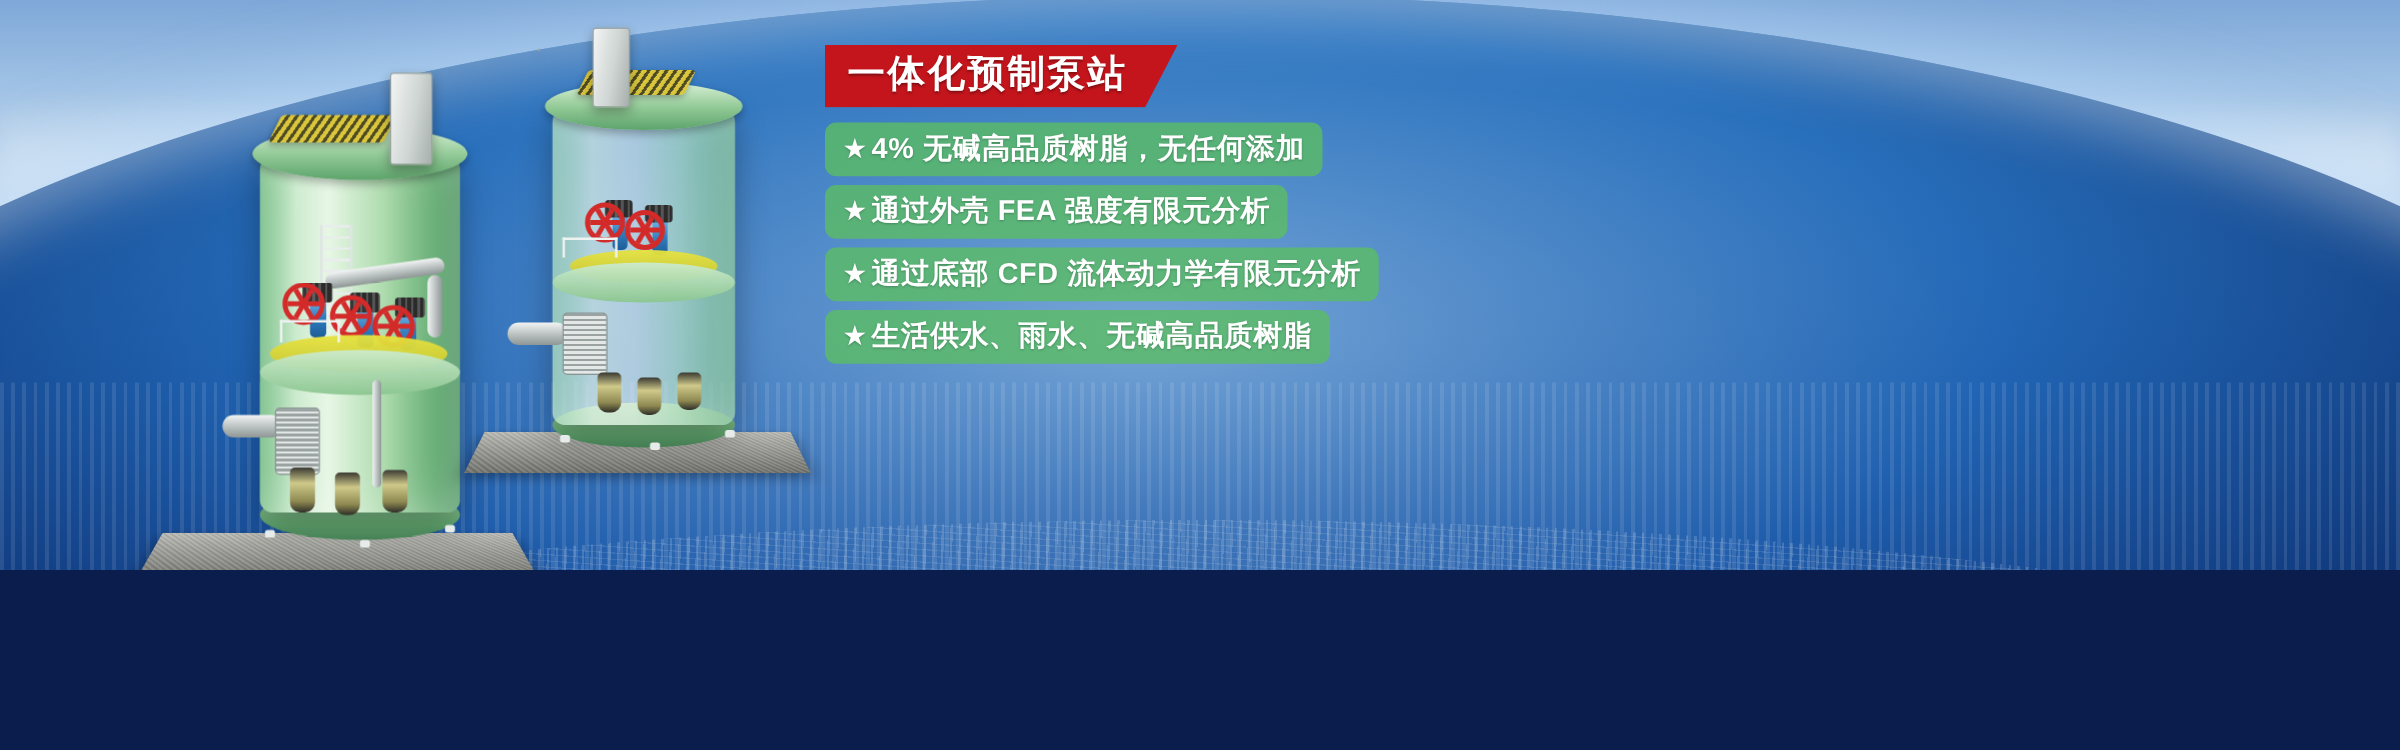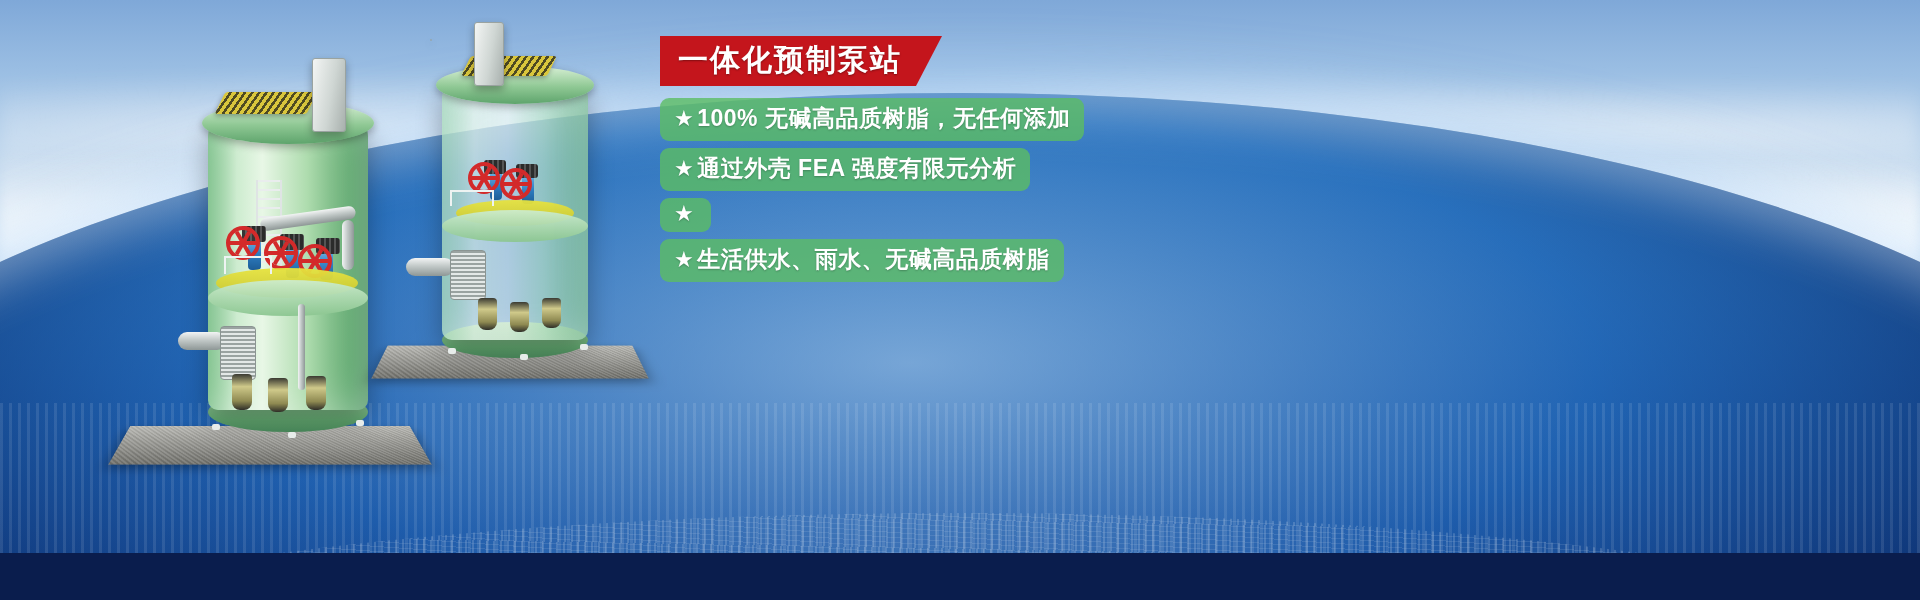--- a/index.html
+++ b/index.html
@@ -1,17 +1,17 @@
 <!DOCTYPE html>
 <html><head>
 <meta charset="utf-8">
 <style>
   html,body{margin:0;padding:0;background:#0a1d4d;}
   .banner{
-    position:relative;width:1920px;height:553px;overflow:hidden;
+    position:relative;width:1920px;height:456px;overflow:hidden;
     font-family:"Liberation Sans","DejaVu Sans",sans-serif;
     text-decoration:underline;
   }
   
   .bg{position:absolute;inset:0;
     background:
       linear-gradient(180deg,#7fa8d8 0%,#9dc0e4 14%,#c3d9ee 30%,#dceaf6 44%,#cfe0f2 55%,#9cc0e6 66%,#4d8ccb 76%,#1e5fae 86%,#123e84 100%);
   }
   .cloudband{position:absolute;left:0;right:0;height:170px;top:150px;
     background:
@@ -216,28 +216,29 @@
     <div class="bolt" style="left:150px;top:332px;"></div>
     <div class="bolt" style="left:210px;top:322px;"></div>
   </div>
 
   <div class="textblock">
     <div class="tag">一体化预制泵站</div>
 
     <div class="bullets">
       <div class="bullet">
         <span class="star">★</span>
-        <span>100% 无碱高品质树脂，无任何添加</span>
+        <span>4% 无碱高品质树脂，无任何添加</span>
       </div>
       <div class="bullet">
         <span class="star">★</span>
         <span>通过外壳 FEA 强度有限元分析</span>
       </div>
       <div class="bullet">
         <span class="star">★</span>
+        <span>通过底部 CFD 流体动力学有限元分析</span>
       </div>
       <div class="bullet">
         <span class="star">★</span>
         <span>生活供水、雨水、无碱高品质树脂</span>
       </div>
     </div>
   </div>
 
 </div>
 

